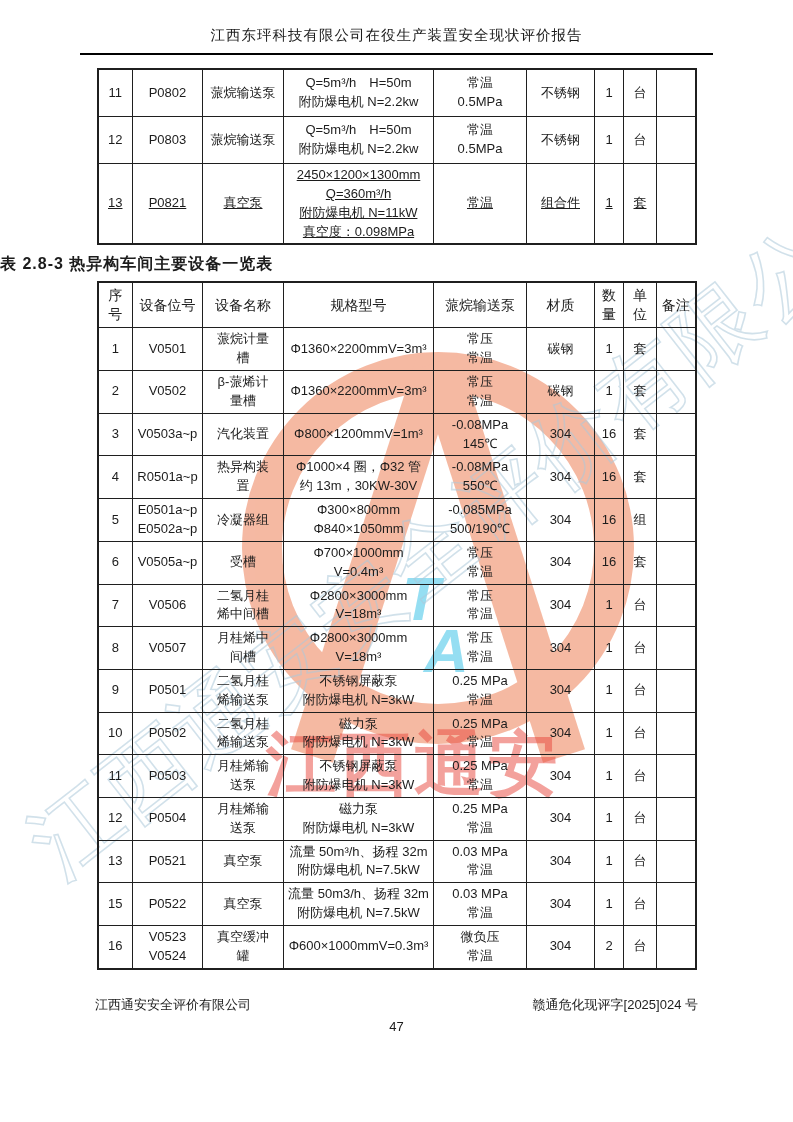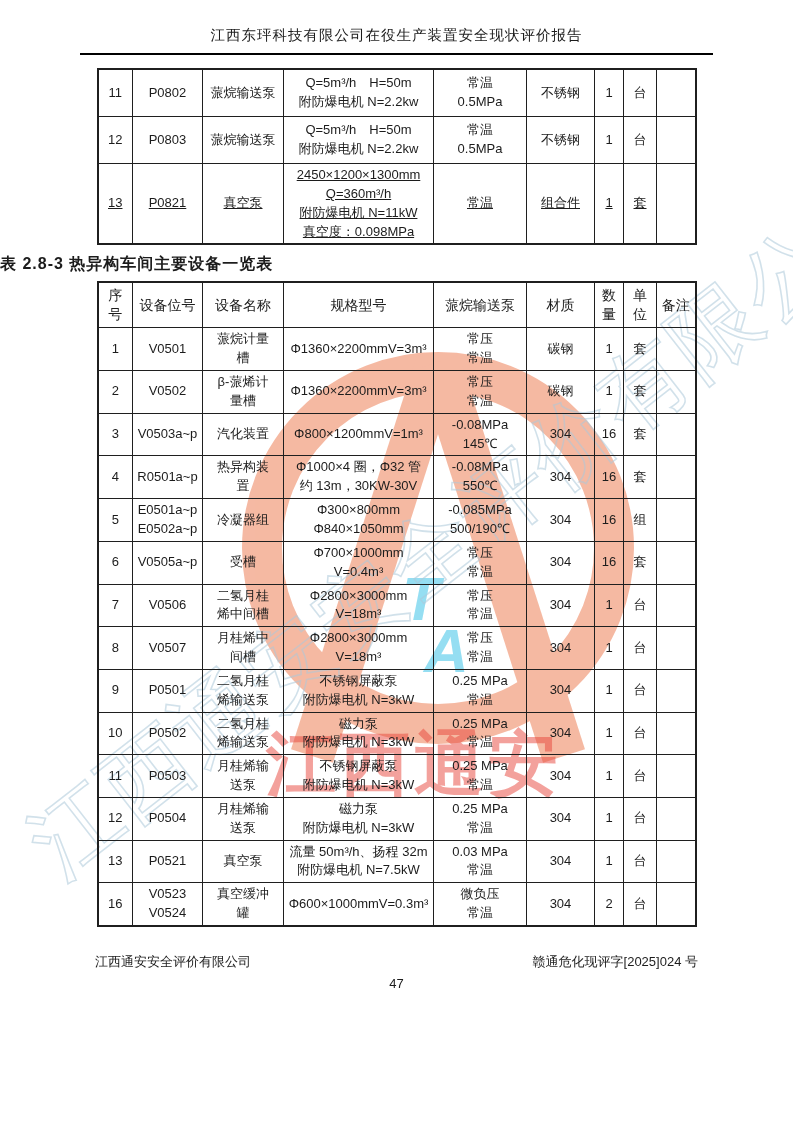--- a/index.html
+++ b/index.html
@@ -352,20 +352,33 @@
             <td class="col-spec">流量 50m³/h、扬程 32m
 附防爆电机 N=7.5kW</td>
             <td class="col-params">0.03 MPa
 常温</td>
             <td class="col-material">304</td>
             <td class="col-qty">1</td>
             <td class="col-unit">台</td>
             <td class="col-note"></td>
           </tr>
           <tr>
+            <td class="col-no">15</td>
+            <td class="col-tag">P0522</td>
+            <td class="col-name">真空泵</td>
+            <td class="col-spec">流量 50m3/h、扬程 32m
+附防爆电机 N=7.5kW</td>
+            <td class="col-params">0.03 MPa
+常温</td>
+            <td class="col-material">304</td>
+            <td class="col-qty">1</td>
+            <td class="col-unit">台</td>
+            <td class="col-note"></td>
+          </tr>
+          <tr>
             <td class="col-no">16</td>
             <td class="col-tag">V0523
 V0524</td>
             <td class="col-name">真空缓冲
 罐</td>
             <td class="col-spec">Φ600×1000mmV=0.3m³</td>
             <td class="col-params">微负压
 常温</td>
             <td class="col-material">304</td>
             <td class="col-qty">2</td>

